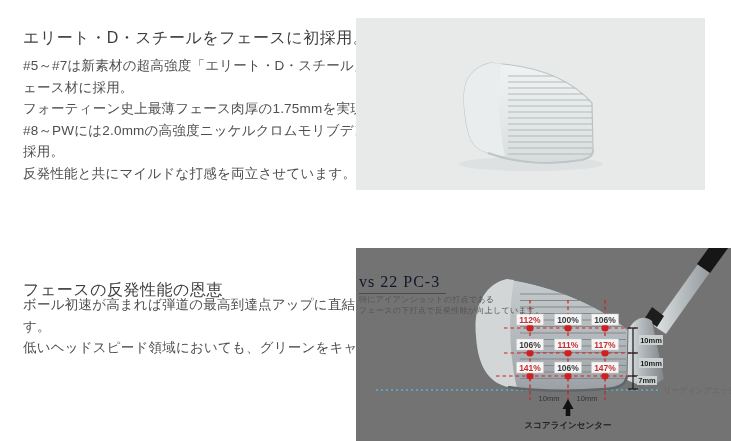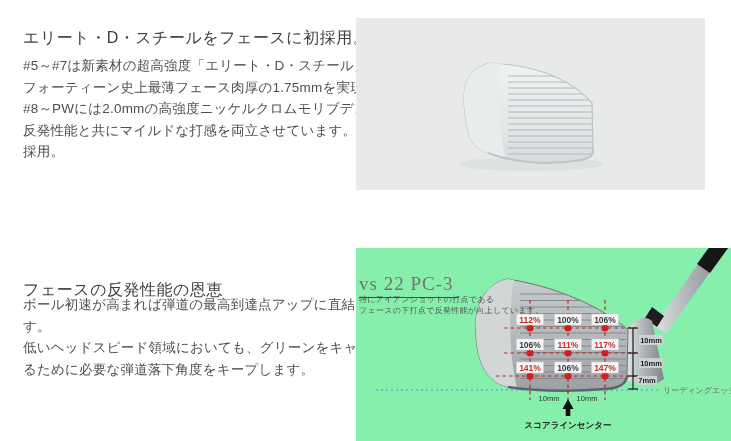--- a/index.html
+++ b/index.html
@@ -2,50 +2,50 @@
 <html><head>
 <meta charset="utf-8">
 <style>
   html,body{margin:0;padding:0;background:#fff;}
   #page{position:relative;width:731px;height:441px;background:#ffffff;overflow:hidden;
         font-family:"Liberation Sans","DejaVu Sans",sans-serif;}
   .heading{position:absolute;left:23px;font-size:16px;font-weight:400;color:#3d3d3d;letter-spacing:.5px;white-space:nowrap;}
   .bodyblock{position:absolute;left:23px;color:#4e4e4e;font-size:13.5px;letter-spacing:.2px;}
   .bodyblock div{height:21.6px;line-height:21.6px;white-space:nowrap;}
   #photo-box{position:absolute;left:356px;top:18px;width:349px;height:172px;background:#e8eaea;}
-  #diagram-box{position:absolute;left:356px;top:248px;width:375px;height:193px;background:#86efac;text-align:right;}
+  #diagram-box{position:absolute;left:356px;top:248px;width:375px;height:193px;background:#737373;text-align:right;}
   #diagram-title{position:absolute;left:359px;top:273px;font-family:"Liberation Serif","DejaVu Serif",serif;
-                 font-size:19px;color:#737373;letter-spacing:1px;border-bottom:1px solid #4a4a4a;padding:0 6px 2px 0;}
+                 font-size:16px;color:#0f172a;letter-spacing:1px;border-bottom:1px solid #4a4a4a;padding:0 6px 2px 0;}
   .note{position:absolute;left:359px;font-size:8px;color:#555;letter-spacing:.3px;white-space:nowrap;}
   svg{position:absolute;left:0;top:0;}
   svg text{font-family:"Liberation Sans","DejaVu Sans",sans-serif;}
 </style>
 </head>
 <body>
 
 <div id="page">
 
   <section>
     <h1 class="heading" style="top:17px;">エリート・D・スチールをフェースに初採用。</h1>
     <div class="bodyblock" style="top:55px;">
       <div>#5～#7は新素材の超高強度「エリート・D・スチール」をフ</div>
+      <div>ェース材に採用。</div>
       <div>フォーティーン史上最薄フェース肉厚の1.75mmを実現でき、</div>
       <div>#8～PWには2.0mmの高強度ニッケルクロムモリブデン鋼を</div>
+      <div>採用。</div>
       <div>反発性能と共にマイルドな打感を両立させています。</div>
-      <div>採用。</div>
     </div>
   </section>
 
   <section>
     <h2 class="heading" style="top:252px;margin-top:28px;">フェースの反発性能の恩恵</h2>
     <div class="bodyblock" style="top:294px;">
       <div>ボール初速が高まれば弾道の最高到達点アップに直結しま</div>
       <div>す。</div>
       <div>低いヘッドスピード領域においても、グリーンをキャッチす</div>
-      <div>るために必要な弾道落下角度をキープします。</div>
     </div>
   </section>
 
   <div id="photo-box">
     <svg width="349" height="172" viewBox="0 0 349 172">
       <defs>
         <linearGradient id="pfg" x1="0" y1="0" x2="0" y2="1">
           <stop offset="0" stop-color="#f0f3f3"></stop>
             <stop offset="0.65" stop-color="#e2e6e7"></stop>
             <stop offset="1" stop-color="#d7dbdc"></stop>

